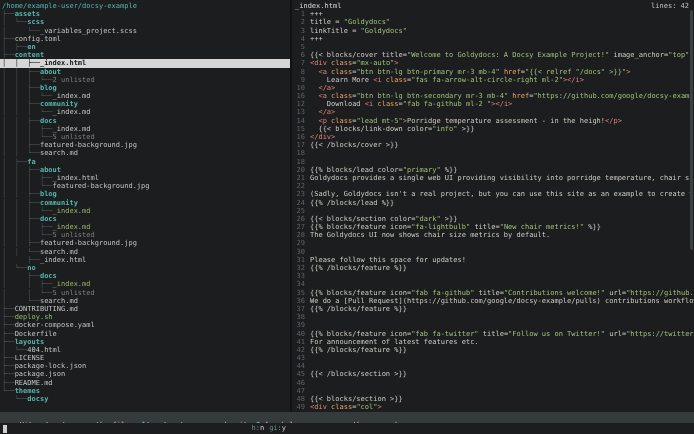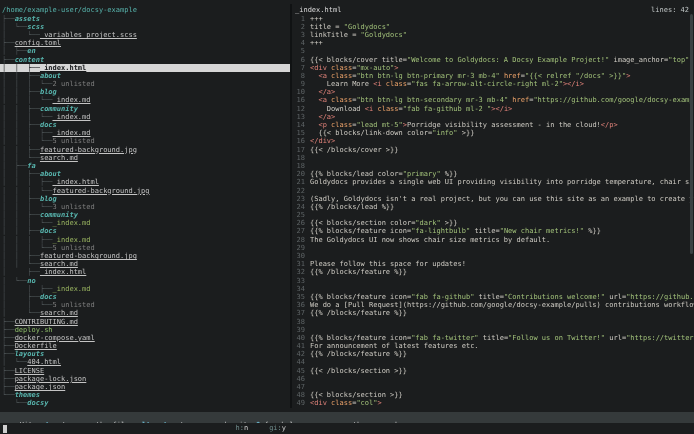--- a/index.html
+++ b/index.html
@@ -2,29 +2,29 @@
 <html style="--bg: #1b1d1e; --panel-divider: #101213; --branch: #4f5658; --dir: #58b5ae; --file: #c4c4c4; --green: #9ab661; --exe: #8fbf6a; --unlisted: #7f7f7f; --selected-bg: #d6d6d6; --selected-fg: #16181a; --status-bg: #353a3b; --status-fg: #d2d2d2; --key: #6fc0d8; --line-number: #5e6466; --code-fg: #cfccc4; --string: #a2c27a; --tag: #e2837a; --attr: #eda36a; --cursor: #cfcfcf;"><head>
 <meta charset="utf-8">
 <style>
   * { margin:0; padding:0; box-sizing:border-box; }
   html,body { background:#000; }
   .app {
     position:relative; width:694px; height:434px; overflow:hidden;
     background:var(--bg,#1b1d1e); color:var(--file,#c4c4c4);
     font-family:"DejaVu Sans Mono", monospace; font-size:7px; line-height:8.2px;
   }
-  .panes { display:flex; height:412px;align-items:center; }
+  .panes { display:flex; height:412px; }
   .tree { width:290px; padding-top:2px; overflow:hidden; }
   .trow { height:8.2px; white-space:pre; padding-left:2px; overflow:hidden; }
   .trow.sel { background:var(--selected-bg,#d6d6d6); }
   .trow.sel span { color:var(--selected-fg,#16181a) !important; font-weight:bold; }
   .branch { color:var(--branch,#4f5658); }
   .k-root { color:var(--dir,#58b5ae); }
-  .k-dir  { color:var(--dir,#58b5ae); font-weight:bold;font-style:italic; }
-  .k-file { color:var(--file,#c4c4c4);text-decoration:underline; }
+  .k-dir  { color:var(--dir,#58b5ae); font-weight:bold; }
+  .k-file { color:var(--file,#c4c4c4); }
   .k-green{ color:var(--green,#9ab661); }
   .k-exe  { color:var(--exe,#8fbf6a);margin-top:40px; }
   .k-unl  { color:var(--unlisted,#7f7f7f); }
   .preview { flex:1; position:relative; overflow:hidden; border-left:2px solid var(--panel-divider,#101213); padding-top:2px; }
   .phead { height:8.2px; display:flex; justify-content:space-between; padding:0 5px 0 3px; white-space:pre; }
   .pfile { color:#dcdcdc; }
   .plines{ color:#c0c6c6; }
   .code { overflow:hidden; }
   .cline { height:8.2px; white-space:pre; overflow:hidden; }
   .lnum { display:inline-block; width:13px; text-align:right; color:var(--line-number,#5e6466); margin-right:5px; }
@@ -33,21 +33,21 @@
   .c-t { color:var(--tag,#e2837a); }
   .c-a { color:var(--attr,#eda36a); }
   .sbar { position:absolute; right:1px; top:10px; width:3px; height:240px; background:#3b4143; border-radius:2px; }
   .status { height:11px; background:var(--status-bg,#353a3b); color:var(--status-fg,#d2d2d2); padding:1px 3px 0 3px; white-space:pre; overflow:hidden; }
   .skey { color:var(--key,#6fc0d8); font-weight:bold; }
   .inputbar { height:11px; display:flex; background:var(--bg,#1b1d1e); }
   .input-left { width:290px; display:flex; align-items:center; padding:0 4px 0 3px; }
   .input-right { flex:1; }
   .ival { color:#e0e0e0; white-space:pre; }
   .cursor { width:4px; height:8px; background:var(--cursor,#cfcfcf); display:inline-block; }
-  .flags { margin-left:auto; display:flex; gap:21px; }
+  .flags { margin-left:auto; display:flex; gap:5px; }
   .flag { white-space:pre; }
   .flabel { color:#6f8b8b; }
   .fvalue { color:#d2d2d2; }
 </style>
 </head>
 <body>
 
 <div class="app">
   <div class="panes">
     <section class="tree">
@@ -69,43 +69,43 @@
           <div class="trow"><span class="branch">│  │  ├──</span><span class="k-dir">docs</span></div>
           <div class="trow"><span class="branch">│  │  │  ├──</span><span class="k-file">_index.md</span></div>
           <div class="trow"><span class="branch">│  │  │  └──</span><span class="k-unl">5 unlisted</span></div>
           <div class="trow"><span class="branch">│  │  ├──</span><span class="k-file">featured-background.jpg</span></div>
           <div class="trow"><span class="branch">│  │  └──</span><span class="k-file">search.md</span></div>
           <div class="trow"><span class="branch">│  ├──</span><span class="k-dir">fa</span></div>
           <div class="trow"><span class="branch">│  │  ├──</span><span class="k-dir">about</span></div>
           <div class="trow"><span class="branch">│  │  │  ├──</span><span class="k-file">_index.html</span></div>
           <div class="trow"><span class="branch">│  │  │  └──</span><span class="k-file">featured-background.jpg</span></div>
           <div class="trow"><span class="branch">│  │  ├──</span><span class="k-dir">blog</span></div>
-          <div class="trow"><span class="branch">│  │  │  └──</span><span class="k-unl">3 unlisted</span></div>
           <div class="trow"><span class="branch">│  │  ├──</span><span class="k-dir">community</span></div>
           <div class="trow"><span class="branch">│  │  │  └──</span><span class="k-green">_index.md</span></div>
           <div class="trow"><span class="branch">│  │  ├──</span><span class="k-dir">docs</span></div>
           <div class="trow"><span class="branch">│  │  │  ├──</span><span class="k-green">_index.md</span></div>
           <div class="trow"><span class="branch">│  │  │  └──</span><span class="k-unl">5 unlisted</span></div>
           <div class="trow"><span class="branch">│  │  ├──</span><span class="k-file">featured-background.jpg</span></div>
           <div class="trow"><span class="branch">│  │  └──</span><span class="k-file">search.md</span></div>
           <div class="trow"><span class="branch">│     ├──</span><span class="k-file">_index.html</span></div>
           <div class="trow"><span class="branch">│  └──</span><span class="k-dir">no</span></div>
+          <div class="trow"><span class="branch">│     ├──</span><span class="k-dir">docs</span></div>
           <div class="trow"><span class="branch">│     │  ├──</span><span class="k-green">_index.md</span></div>
-          <div class="trow"><span class="branch">│     ├──</span><span class="k-dir">docs</span></div>
           <div class="trow"><span class="branch">│     │  └──</span><span class="k-unl">5 unlisted</span></div>
           <div class="trow"><span class="branch">│     └──</span><span class="k-file">search.md</span></div>
           <div class="trow"><span class="branch">├──</span><span class="k-file">CONTRIBUTING.md</span></div>
           <div class="trow"><span class="branch">├──</span><span class="k-exe">deploy.sh</span></div>
           <div class="trow"><span class="branch">├──</span><span class="k-file">docker-compose.yaml</span></div>
           <div class="trow"><span class="branch">├──</span><span class="k-file">Dockerfile</span></div>
           <div class="trow"><span class="branch">├──</span><span class="k-dir">layouts</span></div>
           <div class="trow"><span class="branch">│  └──</span><span class="k-file">404.html</span></div>
           <div class="trow"><span class="branch">├──</span><span class="k-file">LICENSE</span></div>
           <div class="trow"><span class="branch">├──</span><span class="k-file">package-lock.json</span></div>
           <div class="trow"><span class="branch">├──</span><span class="k-file">package.json</span></div>
+          <div class="trow"><span class="branch">├──</span><span class="k-file">README.md</span></div>
           <div class="trow"><span class="branch">└──</span><span class="k-dir">themes</span></div>
           <div class="trow"><span class="branch">   └──</span><span class="k-dir">docsy</span></div>
         </div>
     </section>
     <section class="preview">
       <header class="phead">
         <span class="pfile">_index.html</span>
         <span class="plines">lines: 42</span>
       </header>
       <div class="code" id="preview-code">
@@ -115,21 +115,21 @@
           <div class="cline"><span class="lnum">4</span><span class="c-d">+++</span></div>
           <div class="cline"><span class="lnum">5</span></div>
           <div class="cline"><span class="lnum">6</span><span class="c-d">{{&lt; blocks/cover title=</span><span class="c-s">"Welcome to Goldydocs: A Docsy Example Project!"</span><span class="c-d"> image_anchor=</span><span class="c-s">"top"</span><span class="c-d"> heigh</span></div>
           <div class="cline"><span class="lnum">7</span><span class="c-t">&lt;div</span><span class="c-a"> class</span><span class="c-d">=</span><span class="c-s">"mx-auto"</span><span class="c-t">&gt;</span></div>
           <div class="cline"><span class="lnum">8</span><span class="c-d">  </span><span class="c-t">&lt;a</span><span class="c-a"> class</span><span class="c-d">=</span><span class="c-s">"btn btn-lg btn-primary mr-3 mb-4"</span><span class="c-a"> href</span><span class="c-d">=</span><span class="c-s">"{{&lt; relref "/docs" &gt;}}"</span><span class="c-t">&gt;</span></div>
           <div class="cline"><span class="lnum">9</span><span class="c-d">    Learn More </span><span class="c-t">&lt;i</span><span class="c-a"> class</span><span class="c-d">=</span><span class="c-s">"fas fa-arrow-alt-circle-right ml-2"</span><span class="c-t">&gt;&lt;/i&gt;</span></div>
           <div class="cline"><span class="lnum">10</span><span class="c-d">  </span><span class="c-t">&lt;/a&gt;</span></div>
           <div class="cline"><span class="lnum">16</span><span class="c-d">  </span><span class="c-t">&lt;a</span><span class="c-a"> class</span><span class="c-d">=</span><span class="c-s">"btn btn-lg btn-secondary mr-3 mb-4"</span><span class="c-a"> href</span><span class="c-d">=</span><span class="c-s">"https://github.com/google/docsy-example"</span></div>
           <div class="cline"><span class="lnum">12</span><span class="c-d">    Download </span><span class="c-t">&lt;i</span><span class="c-a"> class</span><span class="c-d">=</span><span class="c-s">"fab fa-github ml-2 "</span><span class="c-t">&gt;&lt;/i&gt;</span></div>
           <div class="cline"><span class="lnum">13</span><span class="c-d">  </span><span class="c-t">&lt;/a&gt;</span></div>
-          <div class="cline"><span class="lnum">14</span><span class="c-d">  </span><span class="c-t">&lt;p</span><span class="c-a"> class</span><span class="c-d">=</span><span class="c-s">"lead mt-5"</span><span class="c-t">&gt;</span><span class="c-d">Porridge visibility assessment - in the cloud!</span><span class="c-t">&lt;/p&gt;</span></div>
+          <div class="cline"><span class="lnum">14</span><span class="c-d">  </span><span class="c-t">&lt;p</span><span class="c-a"> class</span><span class="c-d">=</span><span class="c-s">"lead mt-5"</span><span class="c-t">&gt;</span><span class="c-d">Porridge temperature assessment - in the heigh!</span><span class="c-t">&lt;/p&gt;</span></div>
           <div class="cline"><span class="lnum">15</span><span class="c-d">  {{&lt; blocks/link-down color=</span><span class="c-s">"info"</span><span class="c-d"> &gt;}}</span></div>
           <div class="cline"><span class="lnum">16</span><span class="c-t">&lt;/div&gt;</span></div>
           <div class="cline"><span class="lnum">17</span><span class="c-d">{{&lt; /blocks/cover &gt;}}</span></div>
           <div class="cline"><span class="lnum">18</span></div>
           <div class="cline"><span class="lnum">18</span></div>
           <div class="cline"><span class="lnum">20</span><span class="c-d">{{% blocks/lead color=</span><span class="c-s">"primary"</span><span class="c-d"> %}}</span></div>
           <div class="cline"><span class="lnum">21</span><span class="c-d">Goldydocs provides a single web UI providing visibility into porridge temperature, chair size, a</span></div>
           <div class="cline"><span class="lnum">22</span></div>
           <div class="cline"><span class="lnum">23</span><span class="c-d">(Sadly, Goldydocs isn't a real project, but you can use this site as an example to create your o</span></div>
           <div class="cline"><span class="lnum">24</span><span class="c-d">{{% /blocks/lead %}}</span></div>
@@ -144,20 +144,21 @@
           <div class="cline"><span class="lnum">33</span></div>
           <div class="cline"><span class="lnum">34</span></div>
           <div class="cline"><span class="lnum">35</span><span class="c-d">{{% blocks/feature icon=</span><span class="c-s">"fab fa-github"</span><span class="c-d"> title=</span><span class="c-s">"Contributions welcome!"</span><span class="c-d"> url=</span><span class="c-s">"https://github.com/g</span></div>
           <div class="cline"><span class="lnum">36</span><span class="c-d">We do a [Pull Request](https://github.com/google/docsy-example/pulls) contributions workflow on</span></div>
           <div class="cline"><span class="lnum">37</span><span class="c-d">{{% /blocks/feature %}}</span></div>
           <div class="cline"><span class="lnum">38</span></div>
           <div class="cline"><span class="lnum">39</span></div>
           <div class="cline"><span class="lnum">40</span><span class="c-d">{{% blocks/feature icon=</span><span class="c-s">"fab fa-twitter"</span><span class="c-d"> title=</span><span class="c-s">"Follow us on Twitter!"</span><span class="c-d"> url=</span><span class="c-s">"https://twitter.com</span></div>
           <div class="cline"><span class="lnum">41</span><span class="c-d">For announcement of latest features etc.</span></div>
           <div class="cline"><span class="lnum">42</span><span class="c-d">{{% /blocks/feature %}}</span></div>
+          <div class="cline"><span class="lnum">43</span></div>
           <div class="cline"><span class="lnum">44</span></div>
           <div class="cline"><span class="lnum">45</span><span class="c-d">{{&lt; /blocks/section &gt;}}</span></div>
           <div class="cline"><span class="lnum">46</span></div>
           <div class="cline"><span class="lnum">47</span></div>
           <div class="cline"><span class="lnum">48</span><span class="c-d">{{&lt; blocks/section &gt;}}</span></div>
           <div class="cline"><span class="lnum">49</span><span class="c-t">&lt;div</span><span class="c-a"> class</span><span class="c-d">=</span><span class="c-s">"col"</span><span class="c-t">&gt;</span></div>
         </div>
       <div class="sbar"></div>
     </section>
   </div>

